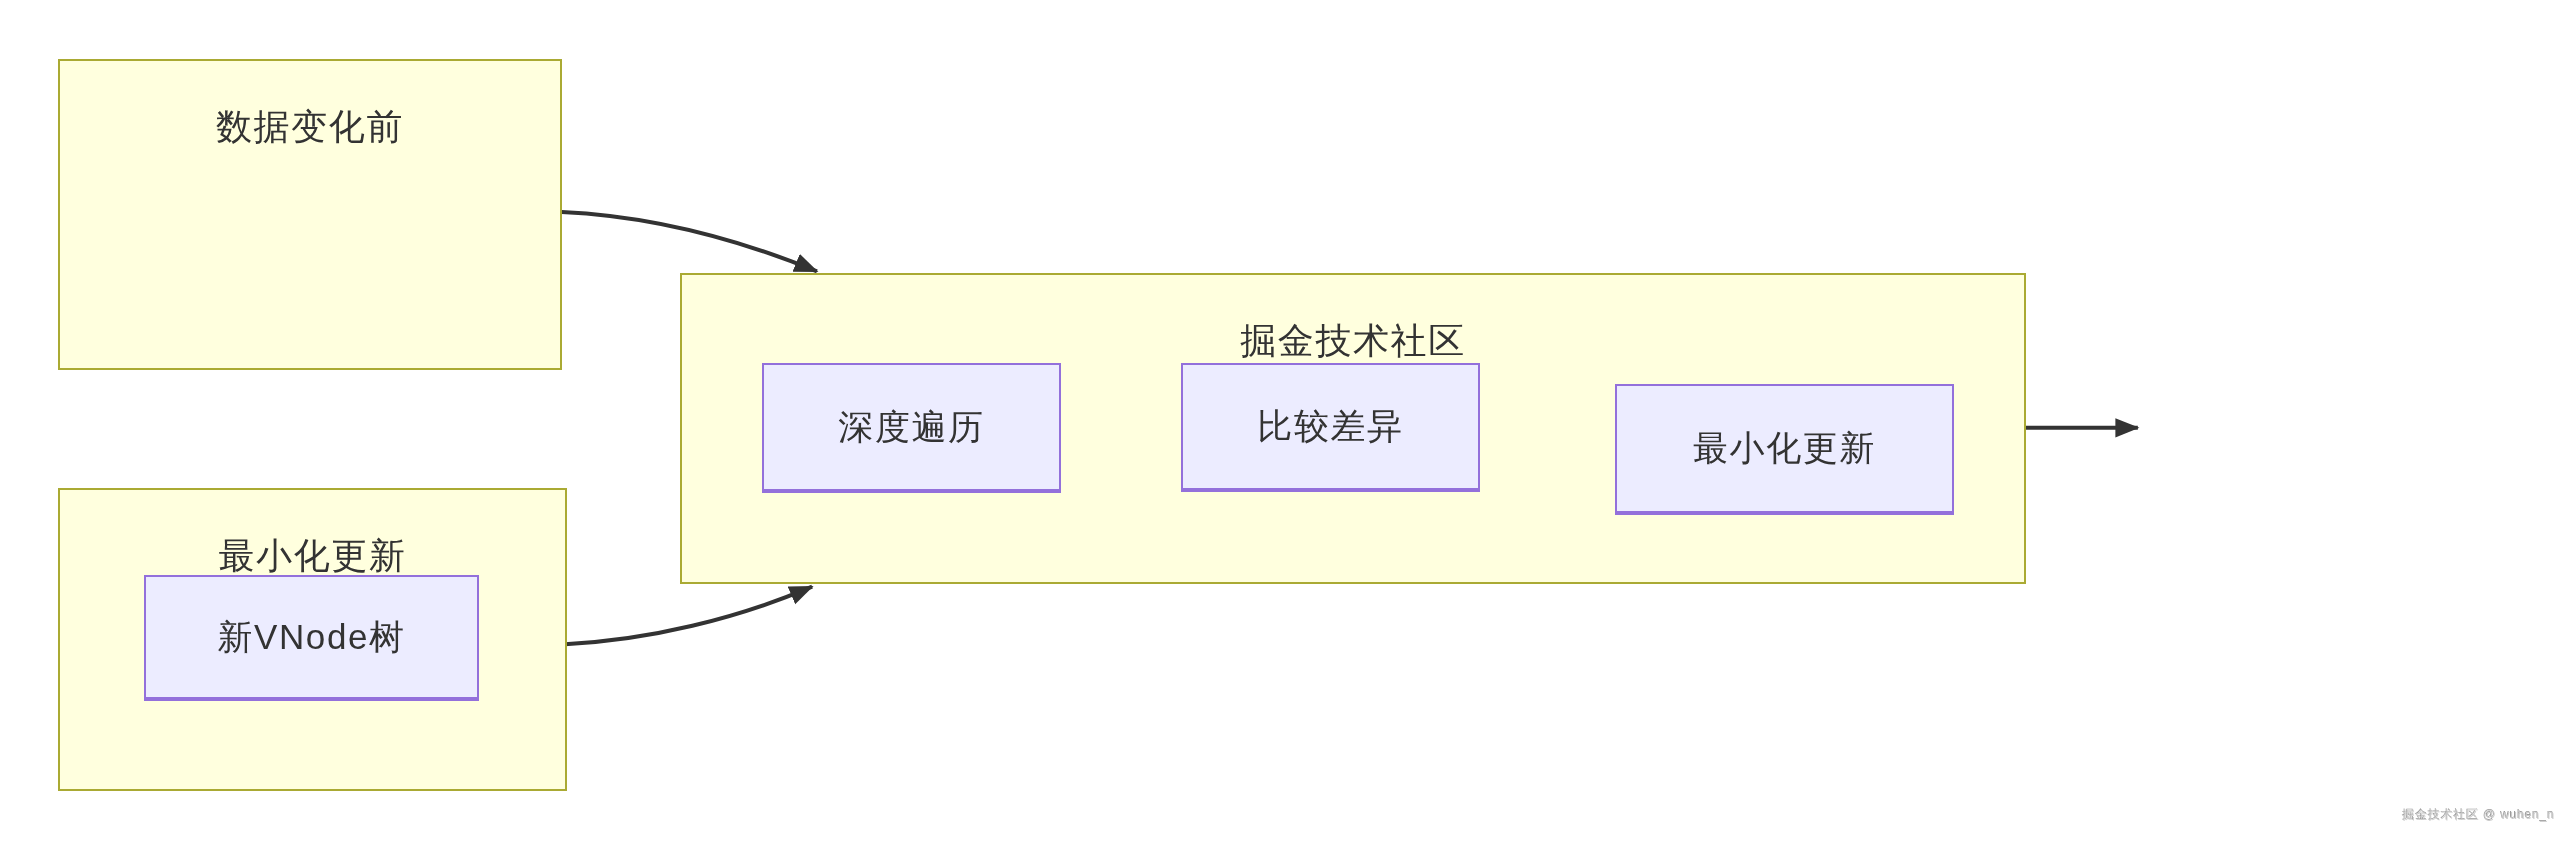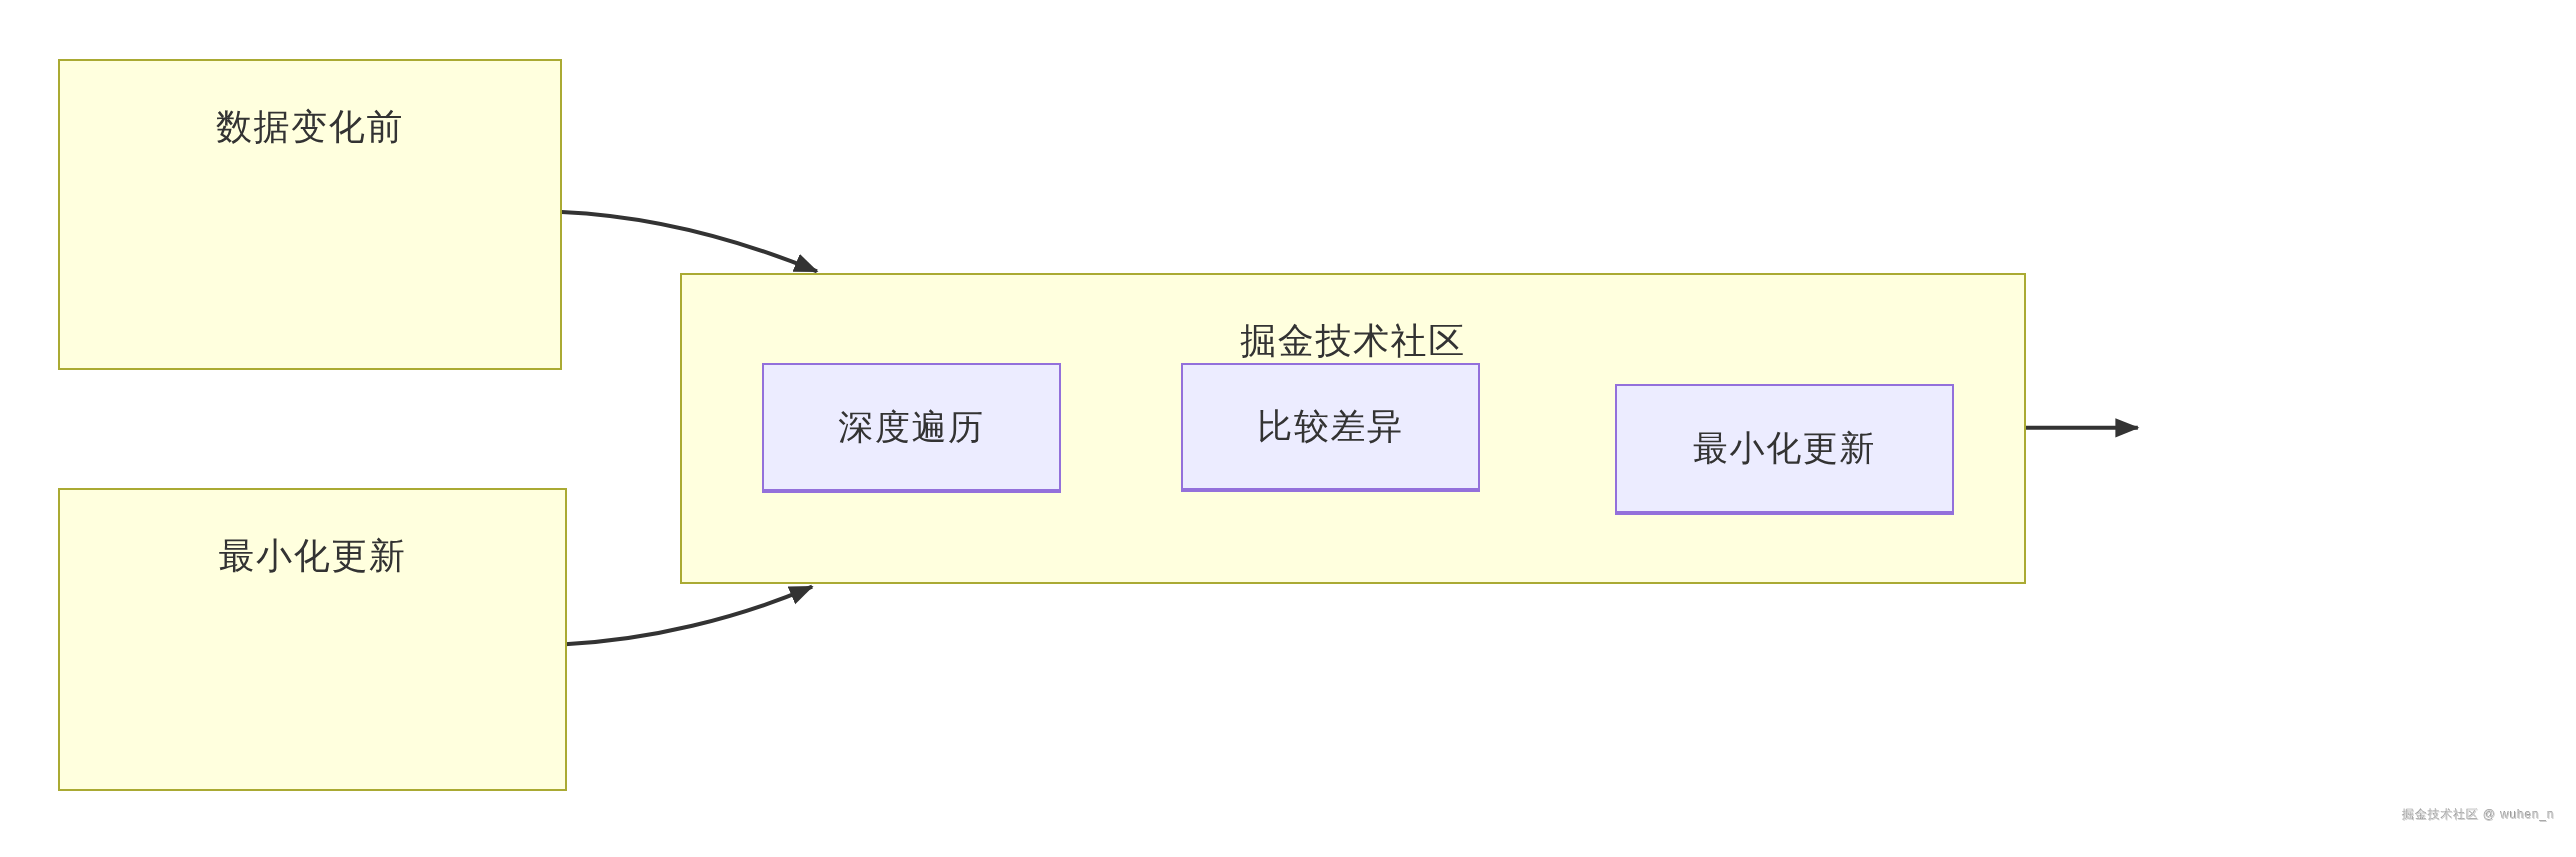--- a/index.html
+++ b/index.html
@@ -99,20 +99,21 @@
     <path class="edge-path" d="M 2524 533 L 2664 533" marker-end="url(#arrowhead)"></path>
   </svg>
 
   <div id="cluster-before" class="cluster">
     <div class="cluster-title">数据变化前</div>
   </div>
 
   <div id="cluster-after" class="cluster">
     <div class="cluster-title">最小化更新</div>
   </div>
+  <div id="node-new" class="node">新VNode树</div>
 
   <div id="cluster-patch" class="cluster">
     <div class="cluster-title">掘金技术社区</div>
   </div>
   <div id="node-deep" class="node">深度遍历</div>
   <div id="node-compare" class="node">比较差异</div>
   <div id="node-minimal" class="node">最小化更新</div>
 
 
   <div class="watermark">掘金技术社区 @ wuhen_n</div>

